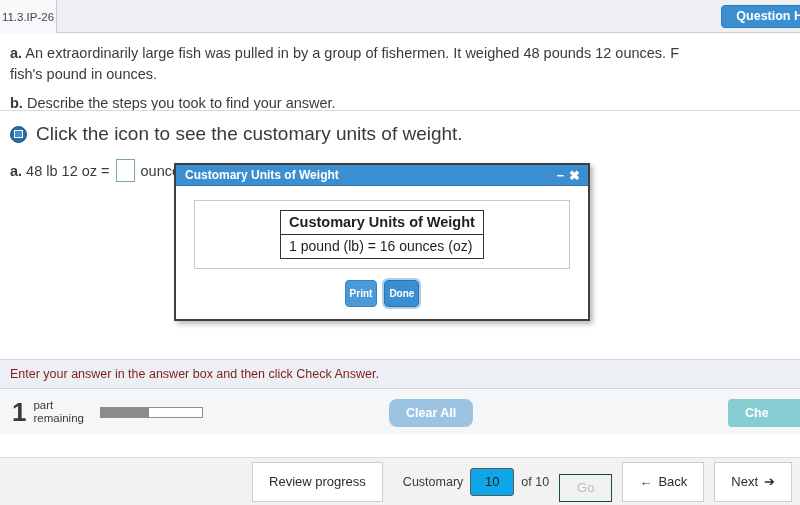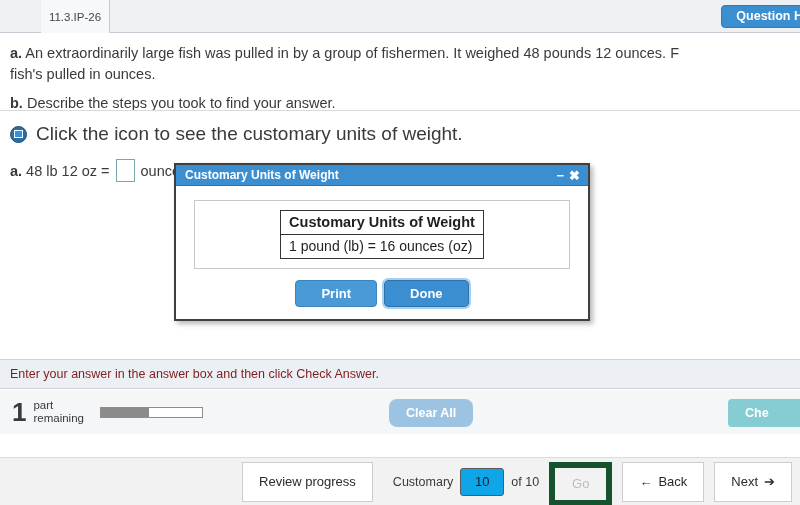--- a/index.html
+++ b/index.html
@@ -24,29 +24,28 @@
   .header {
     position: absolute;
     left: 0; top: 0;
     width: 800px; height: 33px;
     background: #eef0f4;
     border-bottom: 1px solid #c7ccd4;
   }
   .header-tab {
     position: absolute;
     left: 0; top: 0;
-    width: 69px; height: 33px;
+    width: 57px; height: 33px;
     background: #f7f8fa;
     border-right: 1px solid #c7ccd4;
     display: flex;
     align-items: center;
     justify-content: center;
     font-size: 11.5px;
     color: #40464f;
-    margin-left: 41px;
   }
   .qh-button {
     position: absolute;
     right: -18px; top: 5px;
     height: 23px;
     padding: 0 14px;
     background: #3b8ed0;
     border: 1px solid #2e7cba;
     border-radius: 4px;
     color: #ffffff;
@@ -196,24 +195,24 @@
 
   .modal-footer {
     display: flex;
     justify-content: center;
     align-items: center;
     gap: 7px;
     margin-top: 11px;
   }
   .mbtn {
     border-radius: 4px;
-    font-size: 13px;
-    font-weight: bold;
-    color: #ffffff;
-    padding: 5px 25px;
+    font-size: 10px;
+    font-weight: bold;
+    color: #ffffff;
+    padding: 5px 4px;
     cursor: pointer;
     line-height: 15px;
   }
   .mbtn.print {
     background: #4a9ad8;
     border: 1px solid #3a84bf;
   }
   .mbtn.done {
     background: #3b8ed0;
     border: 1px solid #2c73ae;
@@ -304,21 +303,21 @@
     width: 800px; height: 48px;
     background: #f2f2f2;
     border-top: 1px solid #dcdcdc;
     display: flex;
     align-items: center;
     justify-content: flex-end;
     padding-right: 8px;
   }
   .nav-group {
     display: flex;
-    align-items: flex-start;
+    align-items: flex-end;
     height: 40px;
   }
   .nav-btn {
     background: #ffffff;
     border: 1px solid #cdcdcd;
     height: 40px;
     display: flex;
     align-items: center;
     padding: 0 16px;
     font-size: 13px;
@@ -341,22 +340,22 @@
     border: 1px solid #5a5a5a;
     border-radius: 3px;
     background: #0ea5e9;
     text-align: center;
     font-size: 13px;
     font-family: "Liberation Sans", sans-serif;
     color: #1f1f1f;
   }
   .go-btn {
     background: #f2f2f2;
-    border: 6px solid #14532d;
-    height: 44px;
+    border: 1px solid #14532d;
+    height: 28px;
     padding: 0 17px;
     display: flex;
     align-items: center;
     font-size: 13px;
     color: #bdbdbd;
     cursor: default;
   }
   .nav-arrow { font-size: 13px; }
 </style>
 </head>
@@ -373,21 +372,21 @@
     </div>
   </div>
 
   <div class="question-body">
 
     <div class="q-line part-a">
       <span class="q-label">a.</span>
       <span>An extraordinarily large fish was pulled in by a group of fishermen. It weighed 48 pounds 12 ounces. F</span>
     </div>
     <div class="q-line wrap2">
-      <span>fish's pulled in ounces.</span>
+      <span>fish's pound in ounces.</span>
     </div>
 
     <div class="q-line part-b">
       <span class="q-label">b.</span>
       <span>Describe the steps you took to find your answer.</span>
     </div>
 
     <div class="icon-line">
       <span class="units-icon">
           <i></i>

